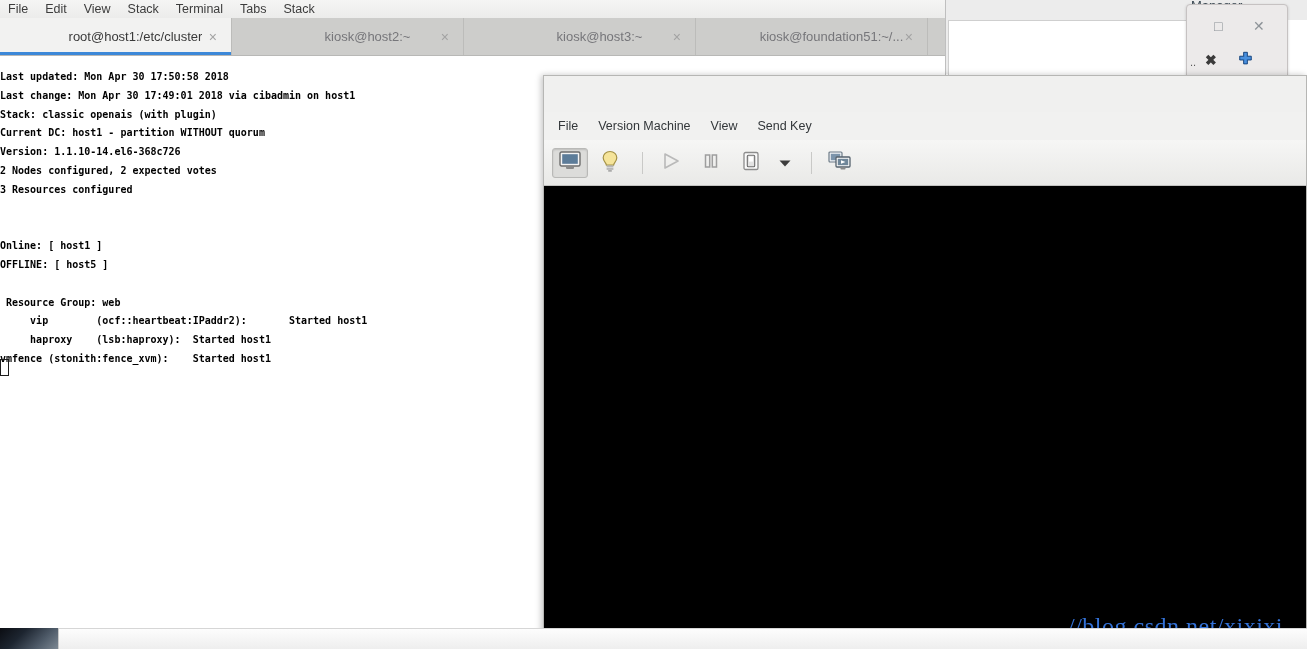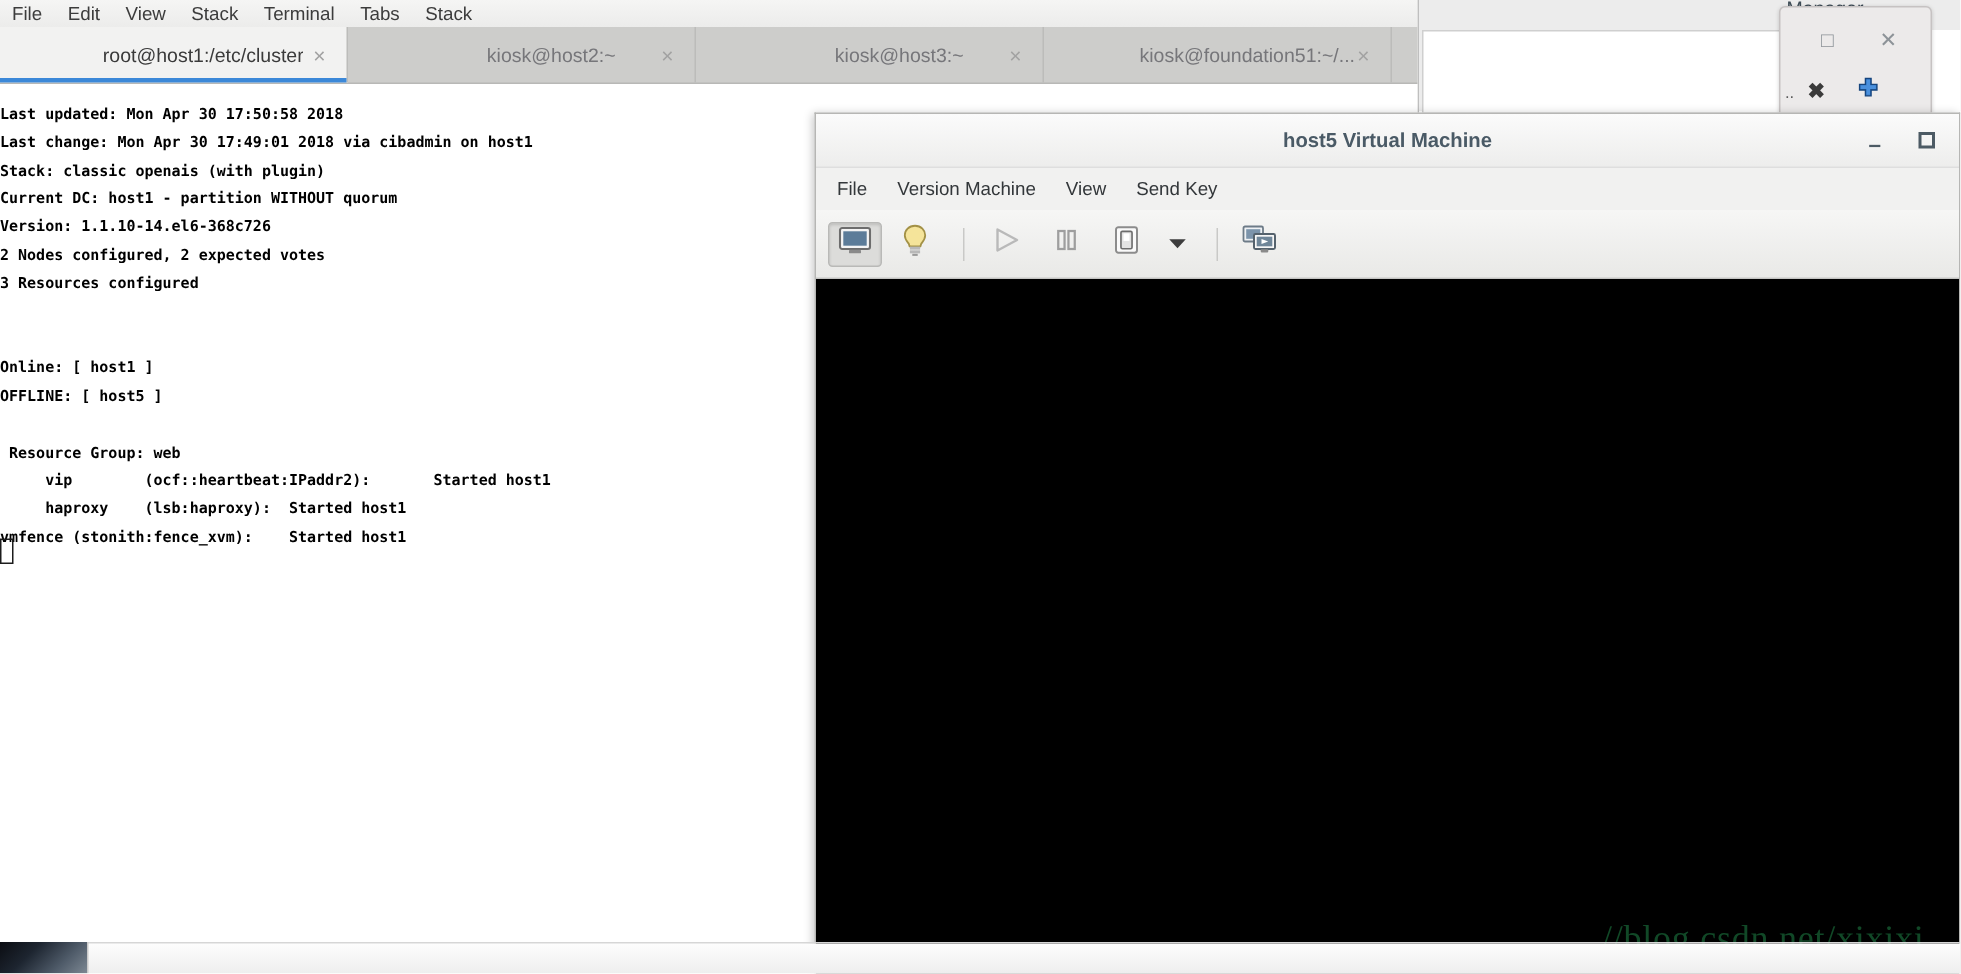--- a/index.html
+++ b/index.html
@@ -350,21 +350,21 @@
     overflow: hidden;
   }
 
   
   .watermark {
     position: absolute;
     left: 1068px;
     top: 613px;
     font-family: "Liberation Serif", serif;
     font-size: 24px;
-    color: #14532d;
+    color: #3b82f6;
     opacity: 0.88;
     white-space: nowrap;
     letter-spacing: 0.5px;
   }
 
   
   .taskbar {
     position: absolute;
     left: 0;
     top: 628px;
@@ -460,27 +460,20 @@
       <div class="term-cursor"></div>
     </div>
 
     <div class="term-scrollbar">
       <div class="term-scrollthumb"></div>
     </div>
   </div>
 
   <div class="vm-window">
 
-    <div class="vm-titlebar">
-      <div class="vm-title">host5 Virtual Machine</div>
-      <div class="vm-winbtn vm-min">–</div>
-      <div class="vm-winbtn vm-max">
-        <div class="vm-max-box"></div>
-      </div>
-    </div>
 
     <div class="vm-menubar">
       <span class="mi">File</span>
       <span class="mi">Version Machine</span>
       <span class="mi">View</span>
       <span class="mi">Send Key</span>
     </div>
 
     <div class="vm-toolbar">
 

